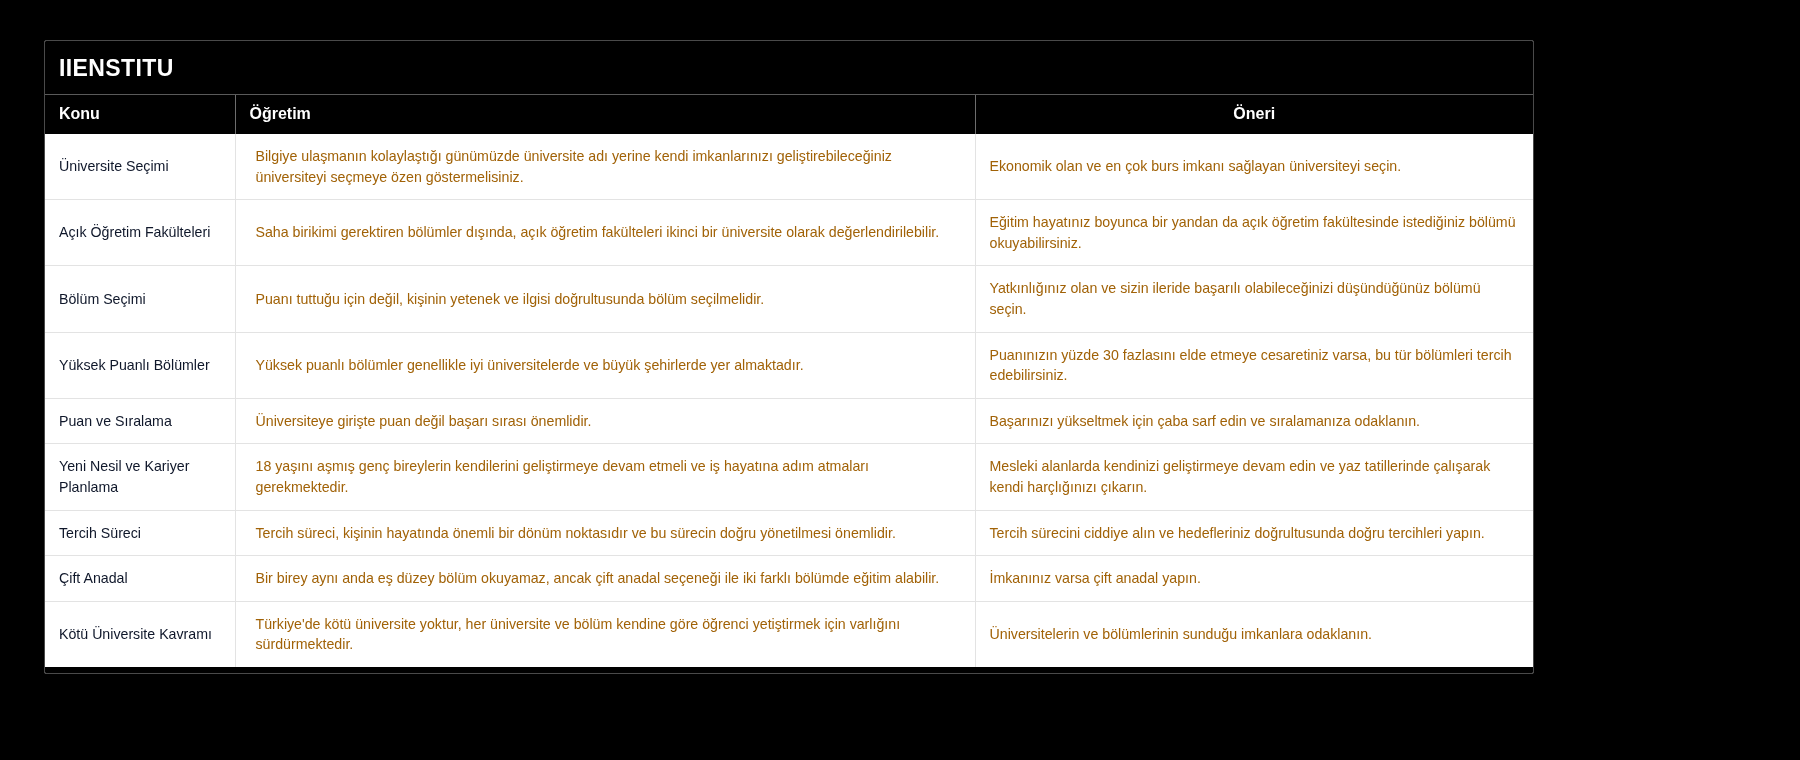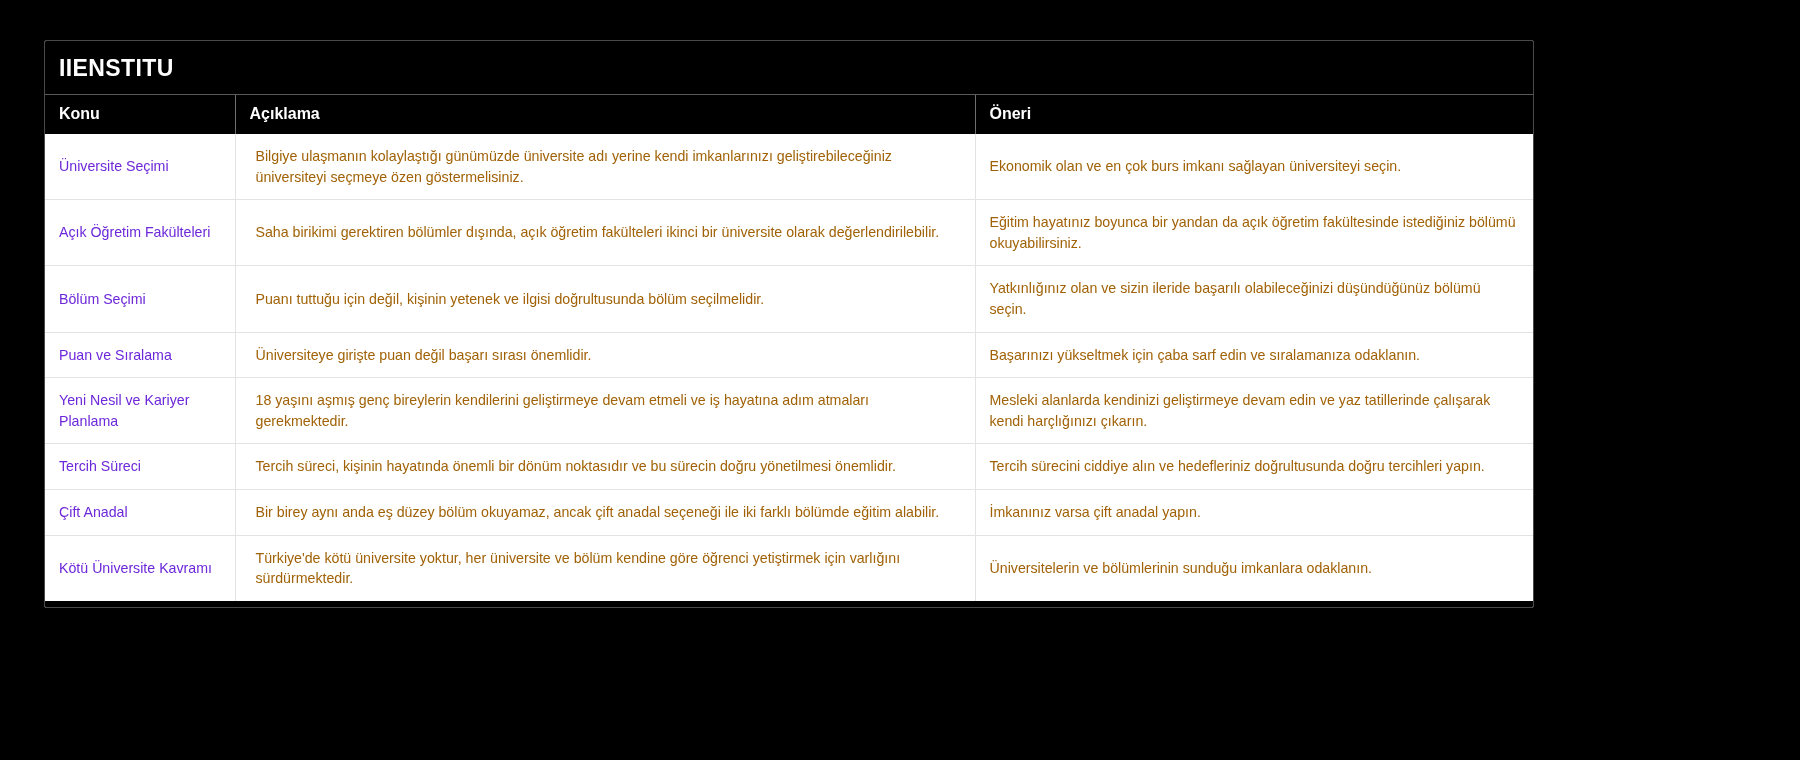--- a/index.html
+++ b/index.html
@@ -57,36 +57,36 @@
     background: #000000;
     color: #ffffff;
     text-align: left;
     font-size: 16px;
     font-weight: bold;
     padding: 10px 14px 11px 14px;
     border-right: 1px solid #6d6d6d;
     vertical-align: middle;
     font-family: "Liberation Sans", sans-serif;
   }
-  thead th:last-child { border-right: none; }
+  thead th:last-child { border-right: none; text-align: center; }
 
   tbody td {
     font-size: 14.2px;
     color: #16181c;
     line-height: 1.45;
     padding: 12px 14px 12px 14px;
     border-bottom: 1px solid #e3e3e3;
     border-right: 1px solid #e3e3e3;
     vertical-align: middle;
     font-family: "Liberation Sans", sans-serif;
   }
   tbody td:last-child { border-right: none; }
   tbody tr:last-child td { border-bottom: none; }
 
-  tbody td.col-konu { color: #6d28d9; margin-left: 9px; }
+  tbody td.col-konu { color: #0f172a; margin-left: 9px; }
   tbody td.col-aciklama { color: #a16207; padding-left: 20px; }
   tbody td.col-oneri { color: #a16207; }
 
   .bottom-strip {
     height: 6px;
     background: #000000;
   }
 </style>
 </head>
 <body>
@@ -100,39 +100,44 @@
 
     <table class="data-table">
       <colgroup>
         <col class="c-konu">
         <col class="c-aciklama">
         <col class="c-oneri">
       </colgroup>
       <thead>
         <tr>
           <th>Konu</th>
-          <th>Açıklama</th>
+          <th>Öğretim</th>
           <th>Öneri</th>
         </tr>
       </thead>
       <tbody>
         <tr>
           <td class="col-konu">Üniversite Seçimi</td>
           <td class="col-aciklama">Bilgiye ulaşmanın kolaylaştığı günümüzde üniversite adı yerine kendi imkanlarınızı geliştirebileceğiniz üniversiteyi seçmeye özen göstermelisiniz.</td>
           <td class="col-oneri">Ekonomik olan ve en çok burs imkanı sağlayan üniversiteyi seçin.</td>
         </tr>
         <tr>
           <td class="col-konu">Açık Öğretim Fakülteleri</td>
           <td class="col-aciklama">Saha birikimi gerektiren bölümler dışında, açık öğretim fakülteleri ikinci bir üniversite olarak değerlendirilebilir.</td>
           <td class="col-oneri">Eğitim hayatınız boyunca bir yandan da açık öğretim fakültesinde istediğiniz bölümü okuyabilirsiniz.</td>
         </tr>
         <tr>
           <td class="col-konu">Bölüm Seçimi</td>
           <td class="col-aciklama">Puanı tuttuğu için değil, kişinin yetenek ve ilgisi doğrultusunda bölüm seçilmelidir.</td>
           <td class="col-oneri">Yatkınlığınız olan ve sizin ileride başarılı olabileceğinizi düşündüğünüz bölümü seçin.</td>
+        </tr>
+        <tr>
+          <td class="col-konu">Yüksek Puanlı Bölümler</td>
+          <td class="col-aciklama">Yüksek puanlı bölümler genellikle iyi üniversitelerde ve büyük şehirlerde yer almaktadır.</td>
+          <td class="col-oneri">Puanınızın yüzde 30 fazlasını elde etmeye cesaretiniz varsa, bu tür bölümleri tercih edebilirsiniz.</td>
         </tr>
         <tr>
           <td class="col-konu">Puan ve Sıralama</td>
           <td class="col-aciklama">Üniversiteye girişte puan değil başarı sırası önemlidir.</td>
           <td class="col-oneri">Başarınızı yükseltmek için çaba sarf edin ve sıralamanıza odaklanın.</td>
         </tr>
         <tr>
           <td class="col-konu">Yeni Nesil ve Kariyer Planlama</td>
           <td class="col-aciklama">18 yaşını aşmış genç bireylerin kendilerini geliştirmeye devam etmeli ve iş hayatına adım atmaları gerekmektedir.</td>
           <td class="col-oneri">Mesleki alanlarda kendinizi geliştirmeye devam edin ve yaz tatillerinde çalışarak kendi harçlığınızı çıkarın.</td>

